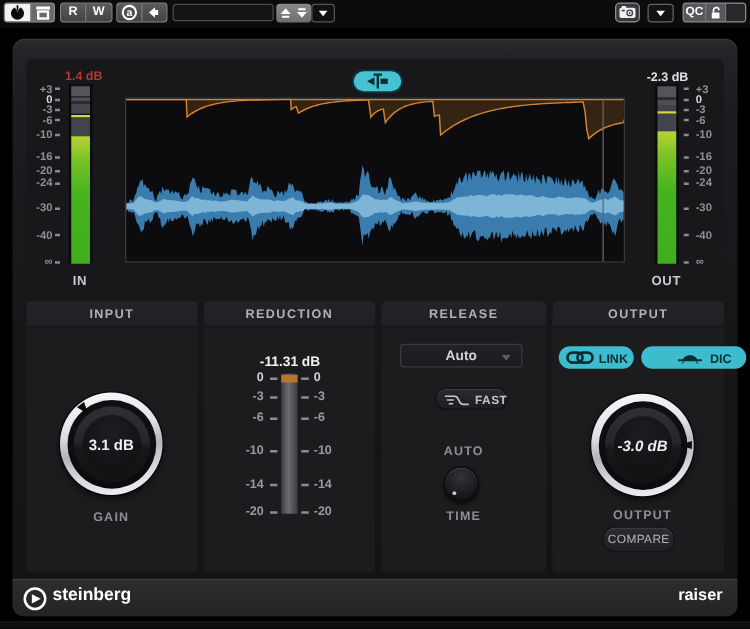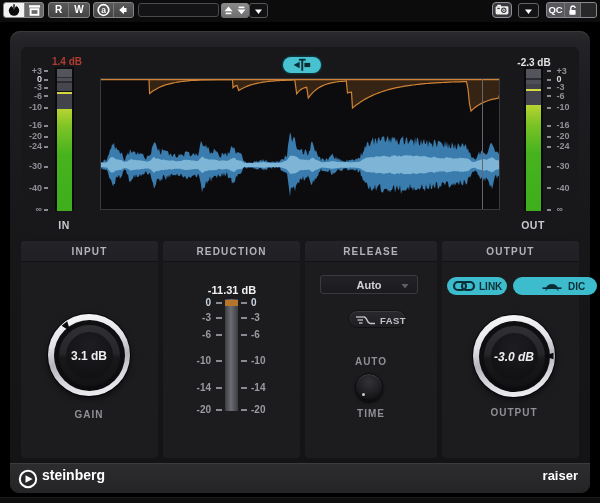--- a/index.html
+++ b/index.html
@@ -302,20 +302,21 @@
   <div class="bigknob" style="left:463px; top:284px;font-style:italic;">
     <div class="in1"></div>
       <div class="in2"></div>
       <div class="in3"></div>
     <div class="kval" style="top:35px;">-3.0 dB</div>
     <svg width="82" height="82" viewBox="0 0 82 82" style="position:absolute;left:0;top:0;">
       <path d="M80.5 37.8 L80.5 44.2 L70.5 41 Z" fill="#0b0b0d"></path>
     </svg>
   </div>
   <div class="seclabel" style="left:474px; top:376px; width:60px;">OUTPUT</div>
+  <div class="abs" style="left:472px; top:390px; width:58px; height:21px; background:linear-gradient(#2c2c30,#202024); border:1px solid #121214; border-radius:10.5px; box-shadow:inset 0 1px 0 #40404a; color:#b4b4bc; font-size:9.5px; text-align:center; line-height:20px; letter-spacing:0.3px;">COMPARE</div>
 
   <div class="abs" id="bottombar">
     <svg width="20" height="20" viewBox="0 0 20 20" style="position:absolute; left:8px; top:6px;">
       <circle cx="10" cy="10" r="8.2" fill="none" stroke="#fff" stroke-width="2"></circle>
       <path d="M7.5 6.3 L14.6 10 L7.5 13.7 Z" fill="#fff"></path>
     </svg>
     <div style="position:absolute; left:32px; top:3.5px; color:#fff; font-size:14px; font-weight:bold;">steinberg</div>
     <div style="position:absolute; right:12px; top:5px; color:#fff; font-size:13px; font-weight:bold;">raiser</div>
   </div>
 </div>

